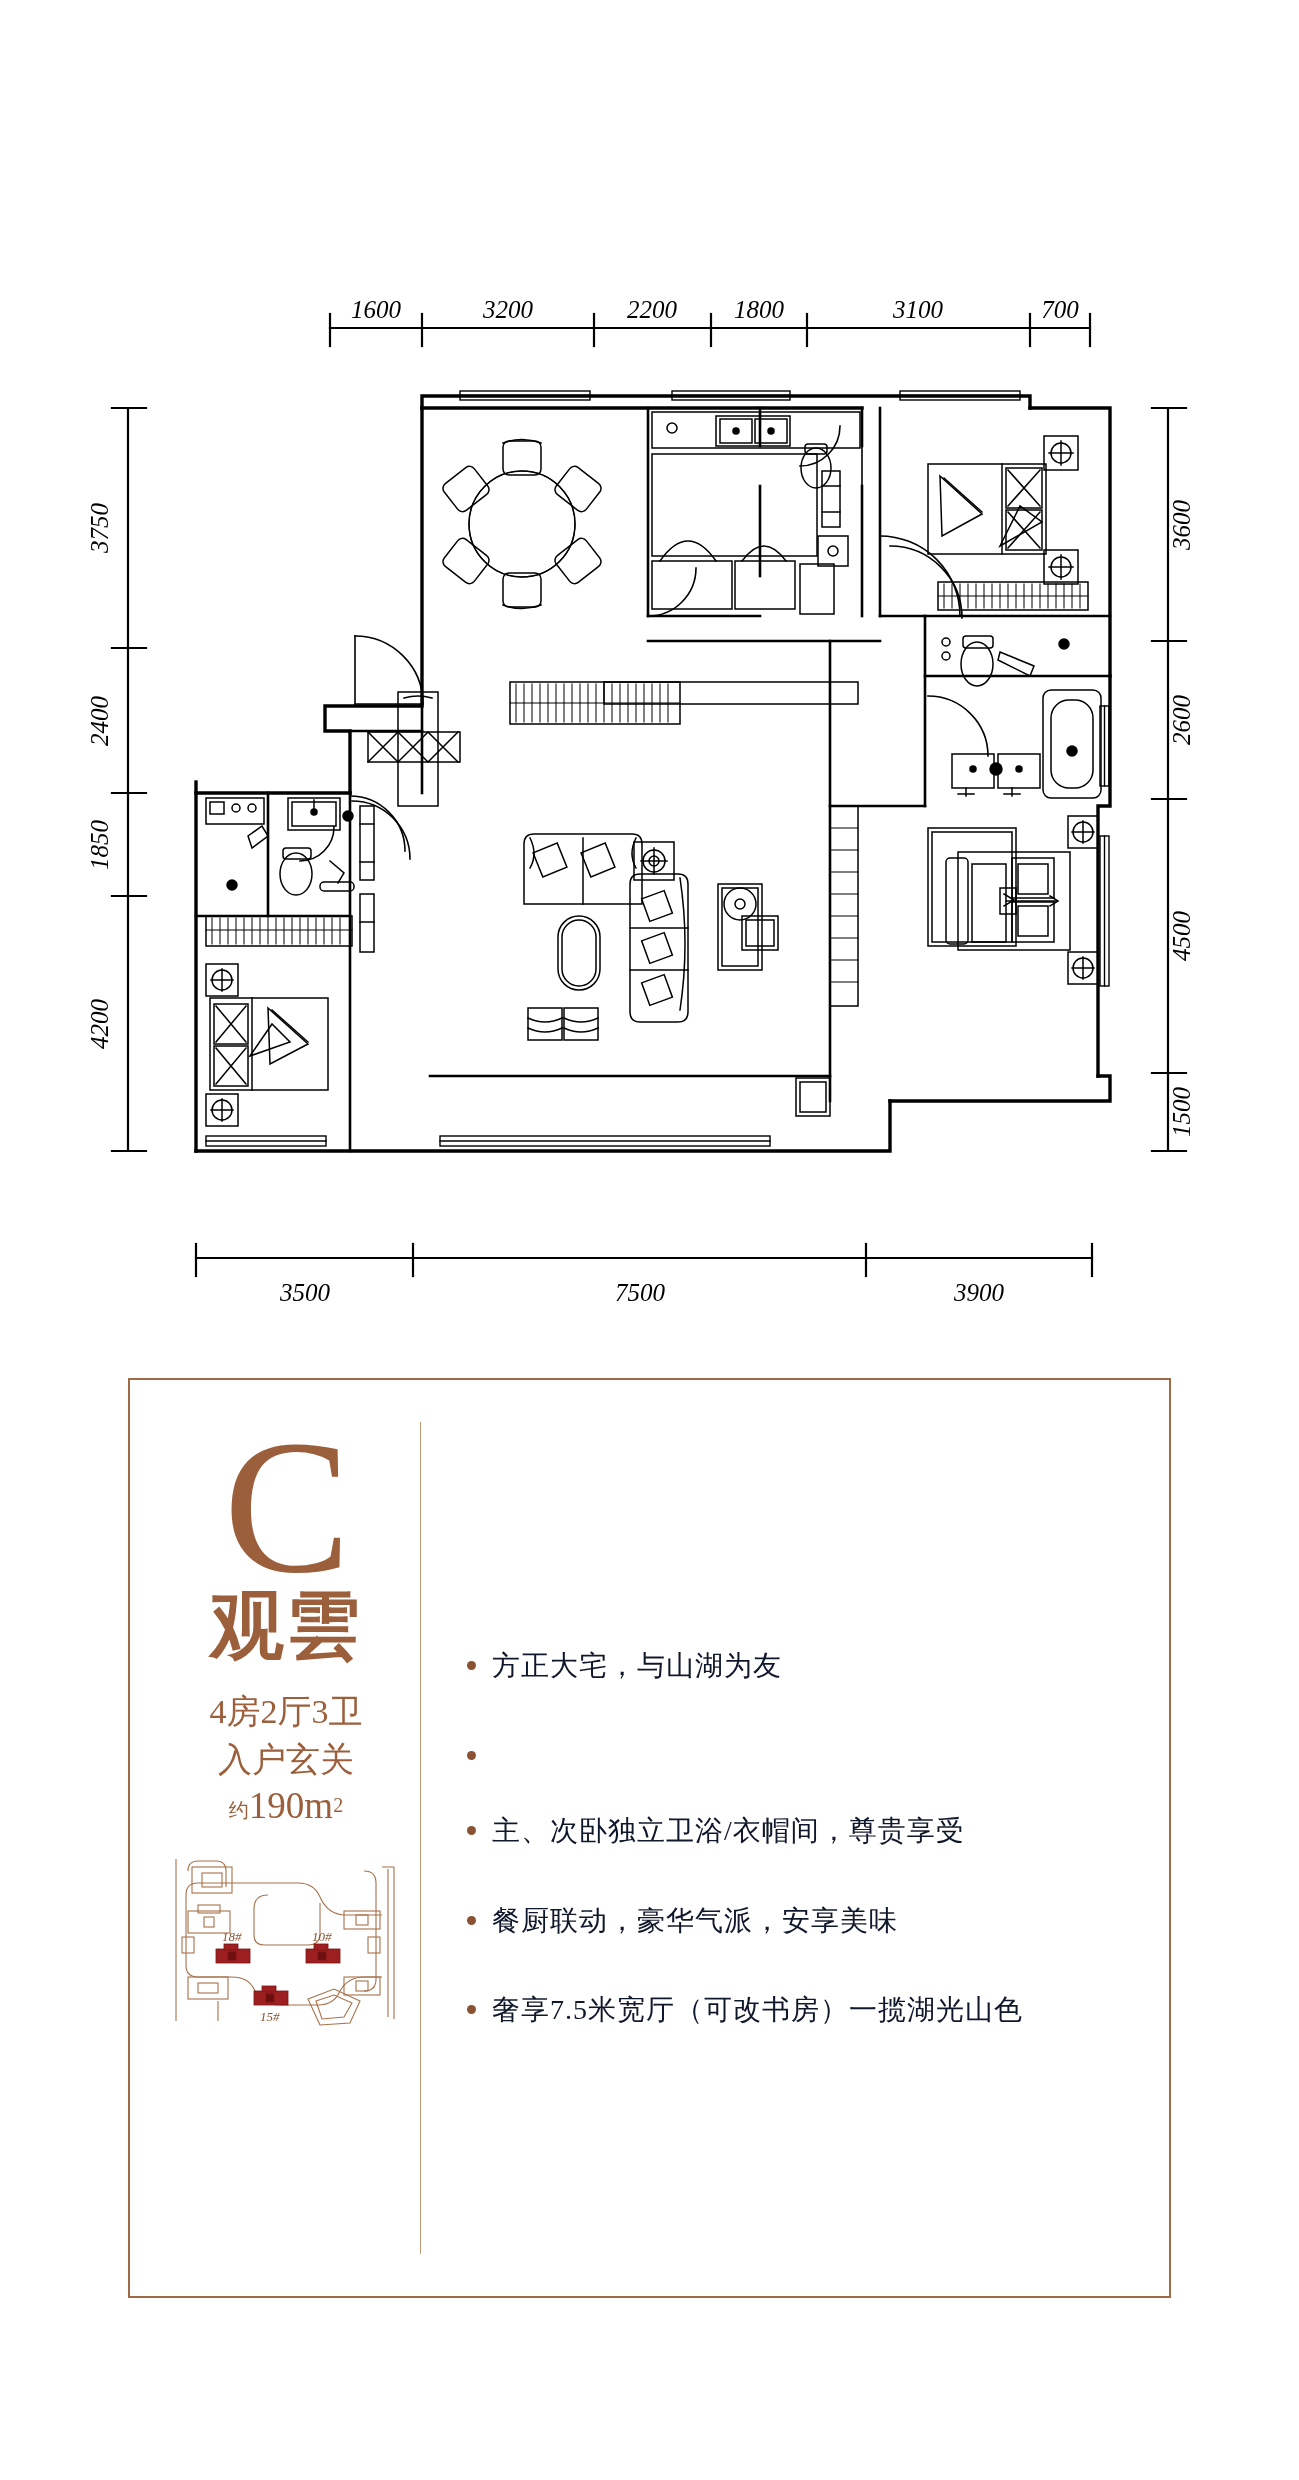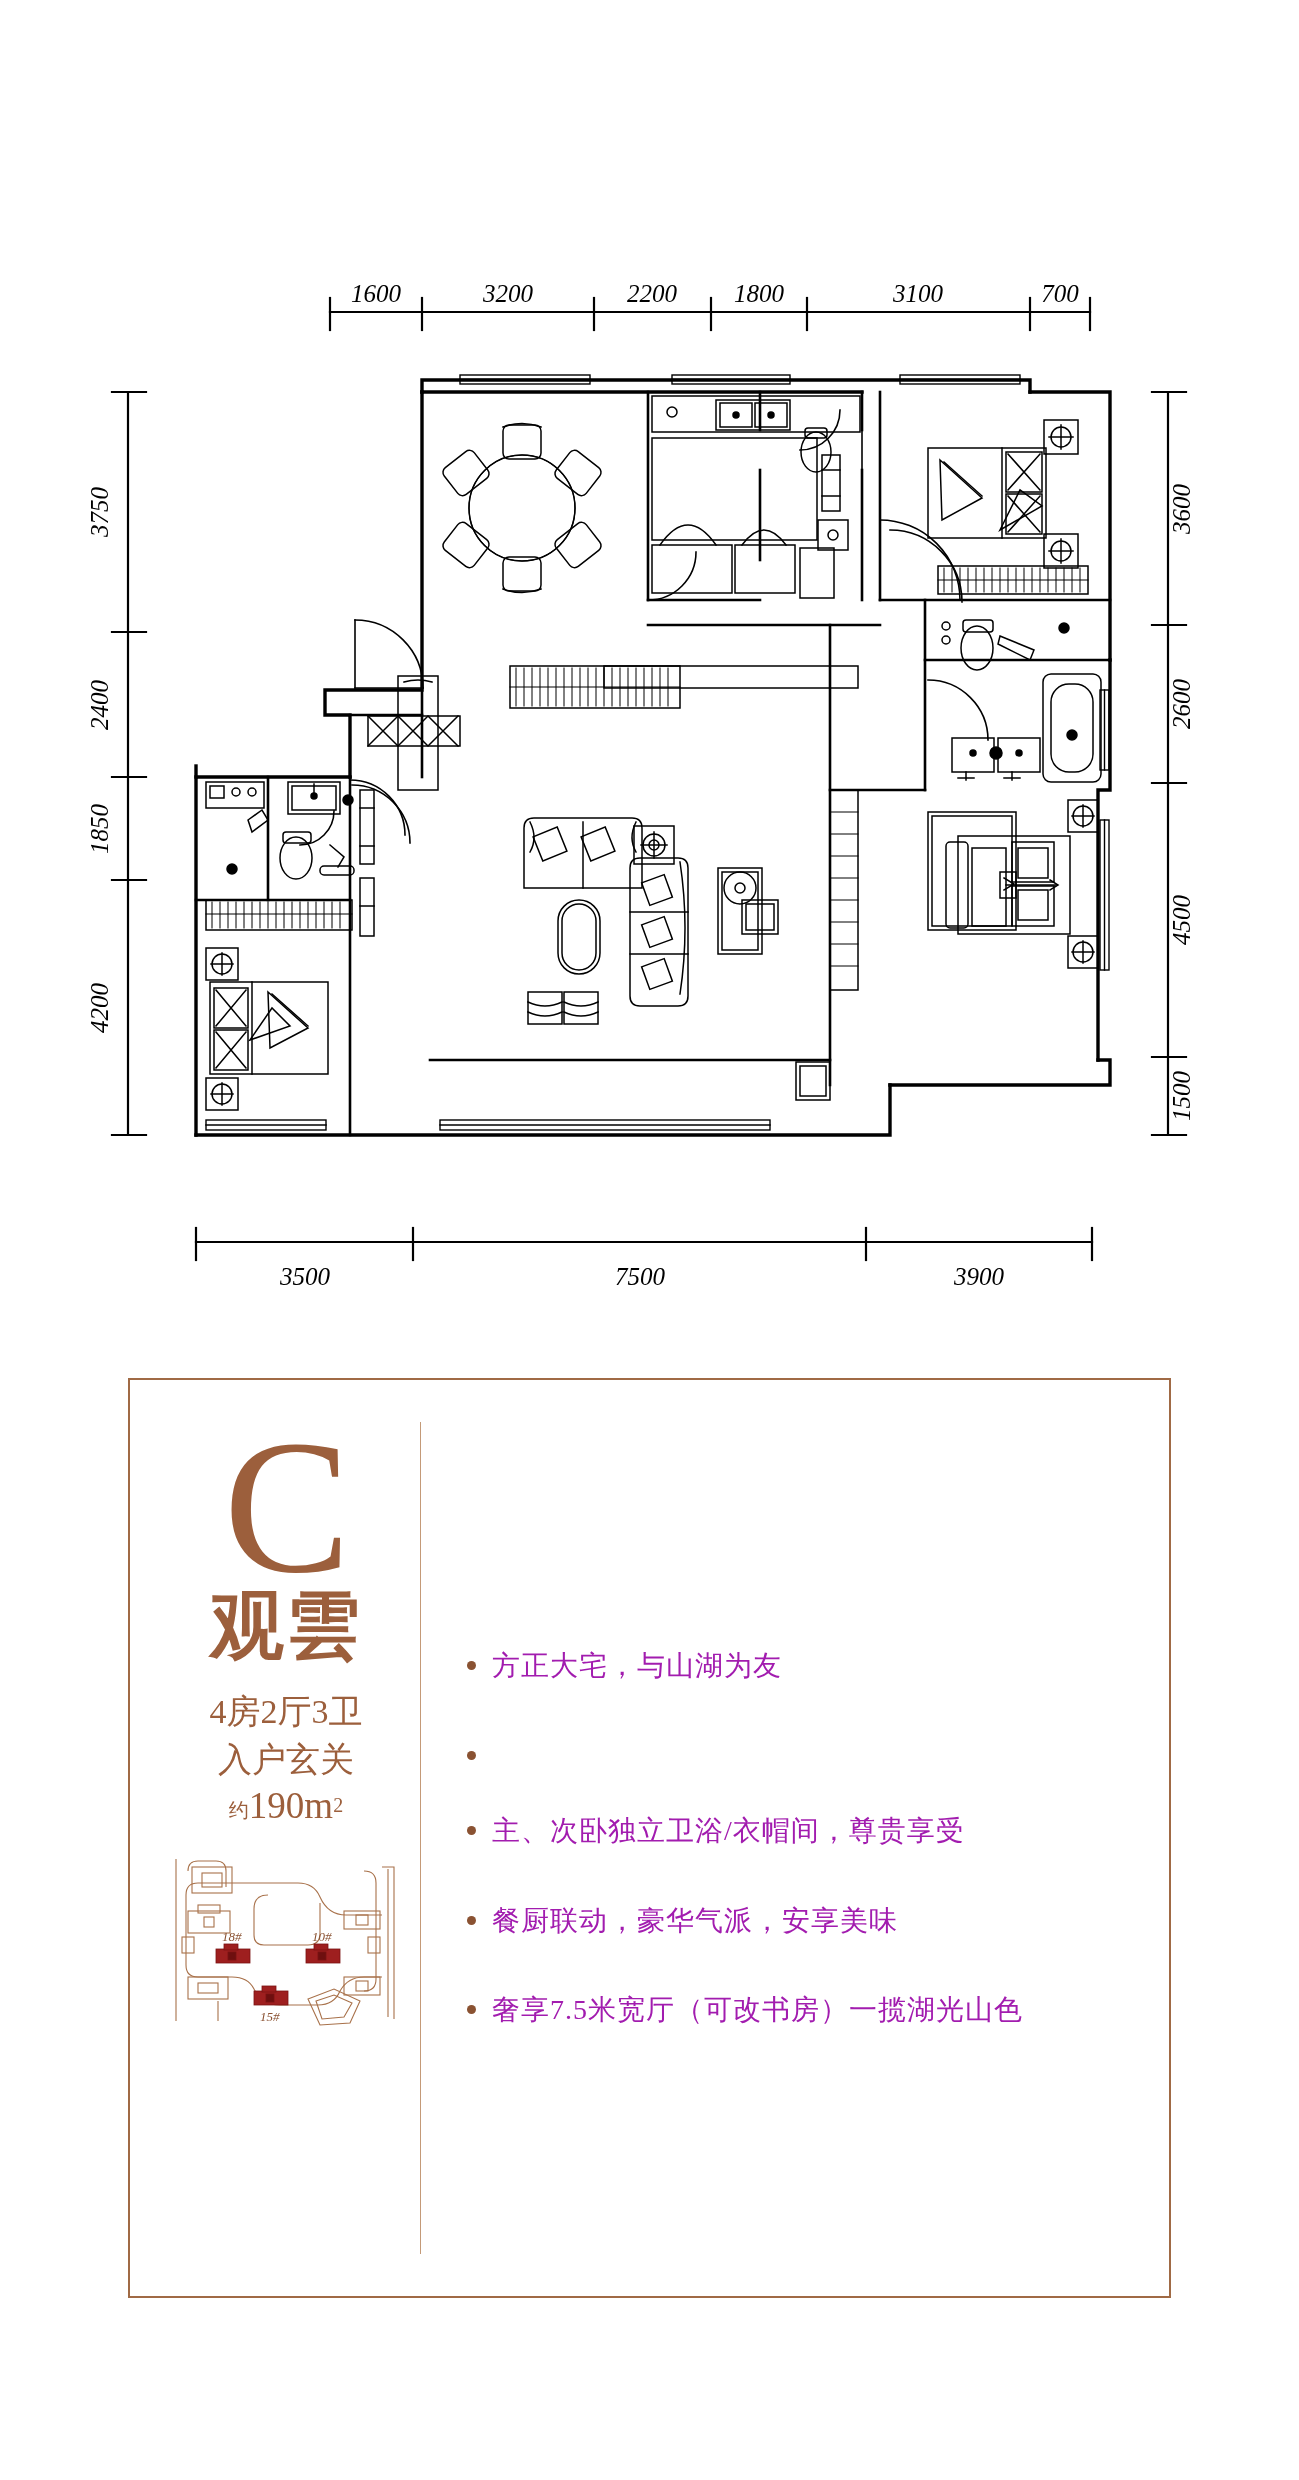--- a/index.html
+++ b/index.html
@@ -9,21 +9,21 @@
     height: 2480px;
     position: relative;
     font-family: "Liberation Sans", sans-serif;
     color: #1a1a1a;
     overflow: hidden;
   }
 
   
   #floorplan-section {
     position: absolute;
-    left: 0; top: 0;
+    left: 0; top: 16px;
     width: 1299px; height: 1330px;
   }
   #fp-svg { display: block; width: 1299px; height: 1330px; }
 
   
   #info-panel {
     position: absolute;
     left: 128px; top: 1378px;
     width: 1043px; height: 920px;
     border: 2px solid #a06a45;
@@ -119,21 +119,21 @@
     width: 9px; height: 9px;
     border-radius: 50%;
     background: #8a5232;
     margin-top: 14px;
     margin-right: 16px;
   }
   .bullet-text {
     font-family: "Liberation Serif", serif;
     font-size: 28px;
     line-height: 1.35;
-    color: #a21caf;
+    color: #0f172a;
     letter-spacing: 1px;
   }
 </style>
 </head>
 <body>
 
 <div id="floorplan-section">
 <svg id="fp-svg" viewBox="0 0 1299 1330" xmlns="http://www.w3.org/2000/svg">
   <rect x="0" y="0" width="1299" height="1330" fill="#ffffff"></rect>
 

